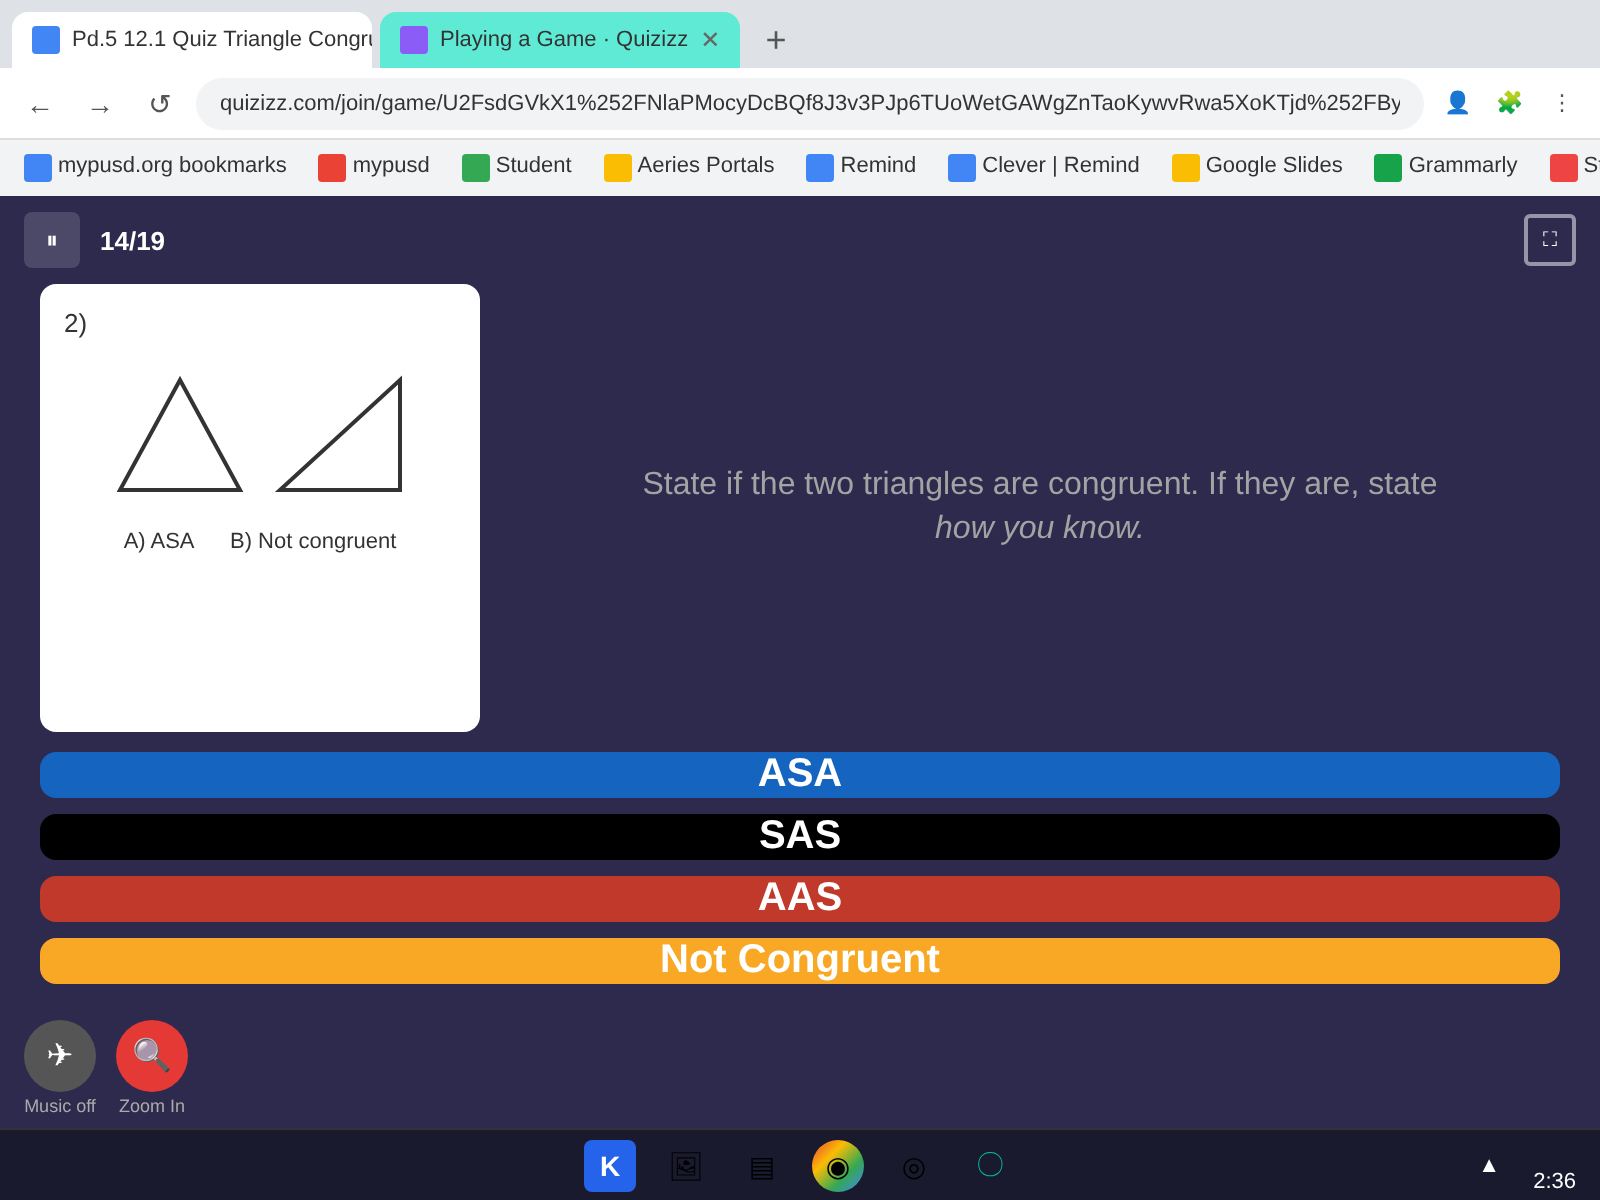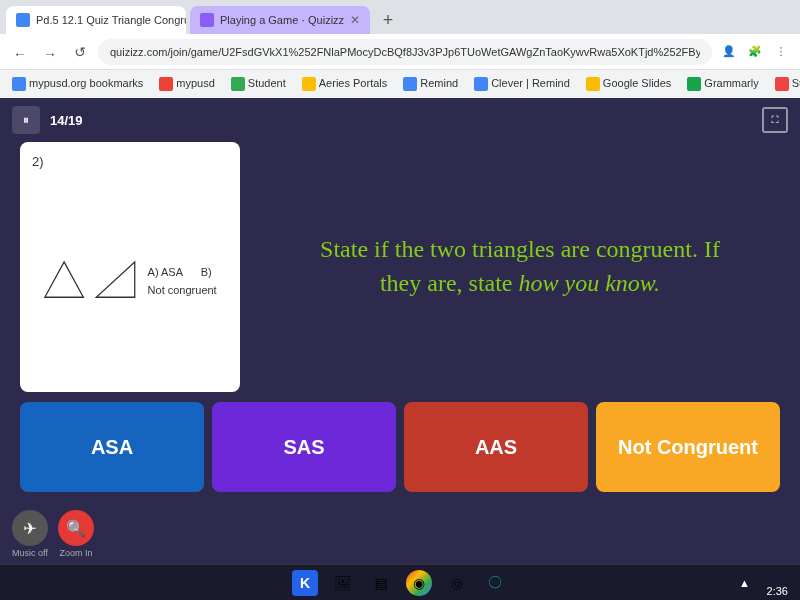--- a/index.html
+++ b/index.html
@@ -25,21 +25,21 @@
       align-items: center;
       background: #dee1e6;
       padding: 6px 6px 0 6px;
       gap: 4px;
       height: 34px;
     }
 
     .tab {
       display: flex;
       align-items: center;
-      background: #c4b5fd;
+      background: #5eead4;
       padding: 4px 10px;
       border-radius: 8px 8px 0 0;
       font-size: 11px;
       color: #333;
       gap: 6px;
       max-width: 180px;
       height: 28px;
       white-space: nowrap;
       overflow: hidden;
     }
@@ -225,21 +225,21 @@
 
     .question-number {
       font-size: 13px;
       color: #333;
       margin-bottom: 6px;
     }
 
     .triangle-image {
       width: 100%;
       display: flex;
-      flex-direction: row;
+      flex-direction: column;
       align-items: center;
       flex: 1;
     }
 
     .triangle-svg {
       width: 100%;
       height: 80px;
     }
 
     .answer-options-text {
@@ -251,55 +251,55 @@
 
     .question-text-box {
       flex: 1;
       display: flex;
       align-items: center;
       justify-content: center;
       text-align: center;
     }
 
     .question-text {
-      color: #84cc16;
-      font-size: 24px;
+      color: #a3a3a3;
+      font-size: 16px;
       line-height: 1.4;
       max-width: 400px;
-      font-family: Liberation Serif, serif;
     }
 
     .question-text em {
       font-style: italic;
     }
 
     
     .answer-grid {
       display: flex;
+      flex-direction: column;
       gap: 8px;
       padding: 0 20px 12px 20px;
     }
 
     .answer-btn {
       flex: 1;
       height: 90px;
       border-radius: 8px;
       display: flex;
       align-items: center;
       justify-content: center;
       font-size: 20px;
       font-weight: bold;
       color: white;
       cursor: pointer;
       border: none;
       text-align: center;
     }
 
     .answer-btn.blue { background: #1565c0; }
-    .answer-btn.teal { background: #6d28d9; }
+    .answer-btn.teal { background: #000000; }
     .answer-btn.amber { background: #f9a825; }
     .answer-btn.red { background: #c0392b; }
 
     
     .quiz-bottombar {
       display: flex;
       align-items: center;
       padding: 6px 12px;
       gap: 10px;
     }

